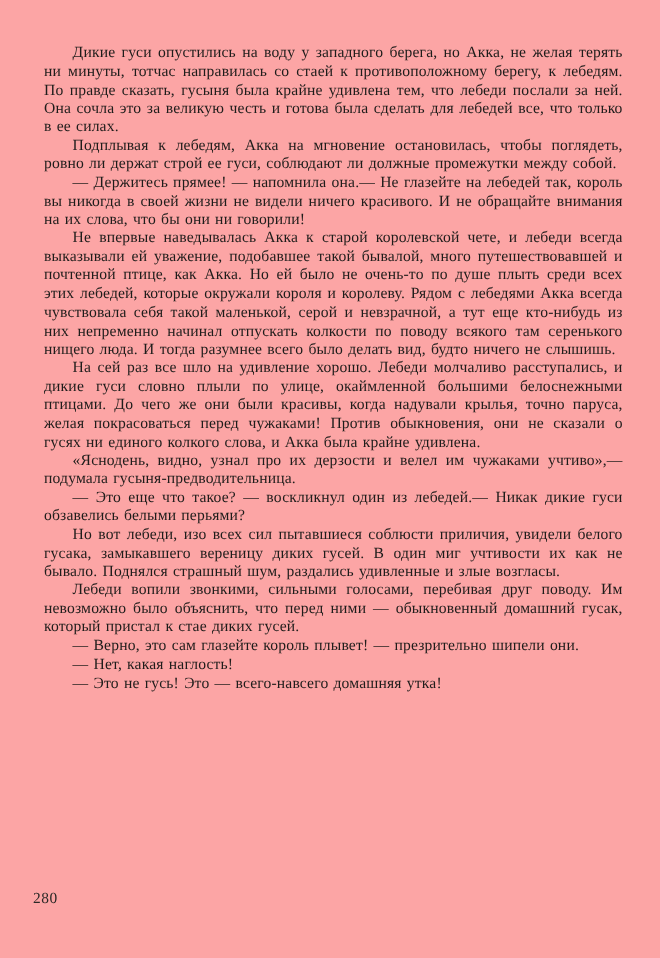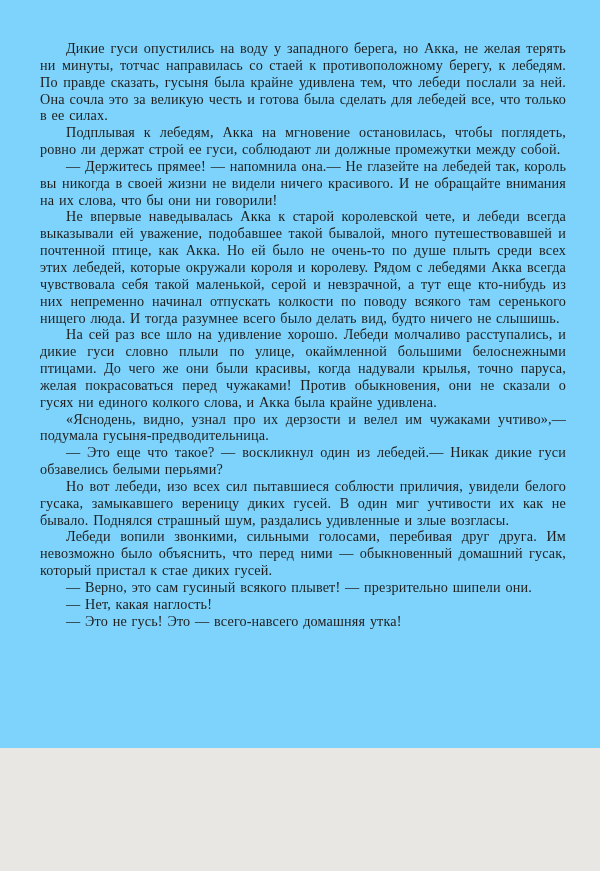--- a/index.html
+++ b/index.html
@@ -3,22 +3,22 @@
 <meta charset="utf-8">
 <style>
   html, body {
     margin: 0;
     padding: 0;
     background: #e9e7e3;
   }
   .page {
     position: relative;
     width: 600px;
-    height: 748px;
-    background: #7dd3fc;
+    height: 871px;
+    background: #fca5a5;
     box-sizing: border-box;
     overflow: hidden;
     font-family: "Liberation Serif", "DejaVu Serif", serif;
     color: #1f1d1b;
   }
   .text-block {
     position: absolute;
     top: 40px;
     left: 40px;
     width: 526px;
@@ -48,19 +48,19 @@
 <div class="page">
   <div class="text-block">
     <p>Дикие гуси опустились на воду у западного берега, но Акка, не желая терять ни минуты, тотчас направилась со стаей к противоположному берегу, к лебедям. По правде сказать, гусыня была крайне удивлена тем, что лебеди послали за ней. Она сочла это за великую честь и готова была сделать для лебедей все, что только в ее силах.</p>
     <p>Подплывая к лебедям, Акка на мгновение остановилась, чтобы поглядеть, ровно ли держат строй ее гуси, соблюдают ли должные промежутки между собой.</p>
     <p>— Держитесь прямее! — напомнила она.— Не глазейте на лебедей так, король вы никогда в своей жизни не видели ничего красивого. И не обращайте внимания на их слова, что бы они ни говорили!</p>
     <p>Не впервые наведывалась Акка к старой королевской чете, и лебеди всегда выказывали ей уважение, подобавшее такой бывалой, много путешествовавшей и почтенной птице, как Акка. Но ей было не очень-то по душе плыть среди всех этих лебедей, которые окружали короля и королеву. Рядом с лебедями Акка всегда чувствовала себя такой маленькой, серой и невзрачной, а тут еще кто-нибудь из них непременно начинал отпускать колкости по поводу всякого там серенького нищего люда. И тогда разумнее всего было делать вид, будто ничего не слышишь.</p>
     <p>На сей раз все шло на удивление хорошо. Лебеди молчаливо расступались, и дикие гуси словно плыли по улице, окаймленной большими белоснежными птицами. До чего же они были красивы, когда надували крылья, точно паруса, желая покрасоваться перед чужаками! Против обыкновения, они не сказали о гусях ни единого колкого слова, и Акка была крайне удивлена.</p>
     <p>«Яснодень, видно, узнал про их дерзости и велел им чужаками учтиво»,— подумала гусыня-предводительница.</p>
     <p>— Это еще что такое? — воскликнул один из лебедей.— Никак дикие гуси обзавелись белыми перьями?</p>
     <p>Но вот лебеди, изо всех сил пытавшиеся соблюсти приличия, увидели белого гусака, замыкавшего вереницу диких гусей. В один миг учтивости их как не бывало. Поднялся страшный шум, раздались удивленные и злые возгласы.</p>
-    <p>Лебеди вопили звонкими, сильными голосами, перебивая друг друга. Им невозможно было объяснить, что перед ними — обыкновенный домашний гусак, который пристал к стае диких гусей.</p>
-    <p>— Верно, это сам гусиный всякого плывет! — презрительно шипели они.</p>
+    <p>Лебеди вопили звонкими, сильными голосами, перебивая друг поводу. Им невозможно было объяснить, что перед ними — обыкновенный домашний гусак, который пристал к стае диких гусей.</p>
+    <p>— Верно, это сам глазейте король плывет! — презрительно шипели они.</p>
     <p>— Нет, какая наглость!</p>
     <p>— Это не гусь! Это — всего-навсего домашняя утка!</p>
   </div>
   <div class="page-number">280</div>
 </div>
 
 </body></html>

